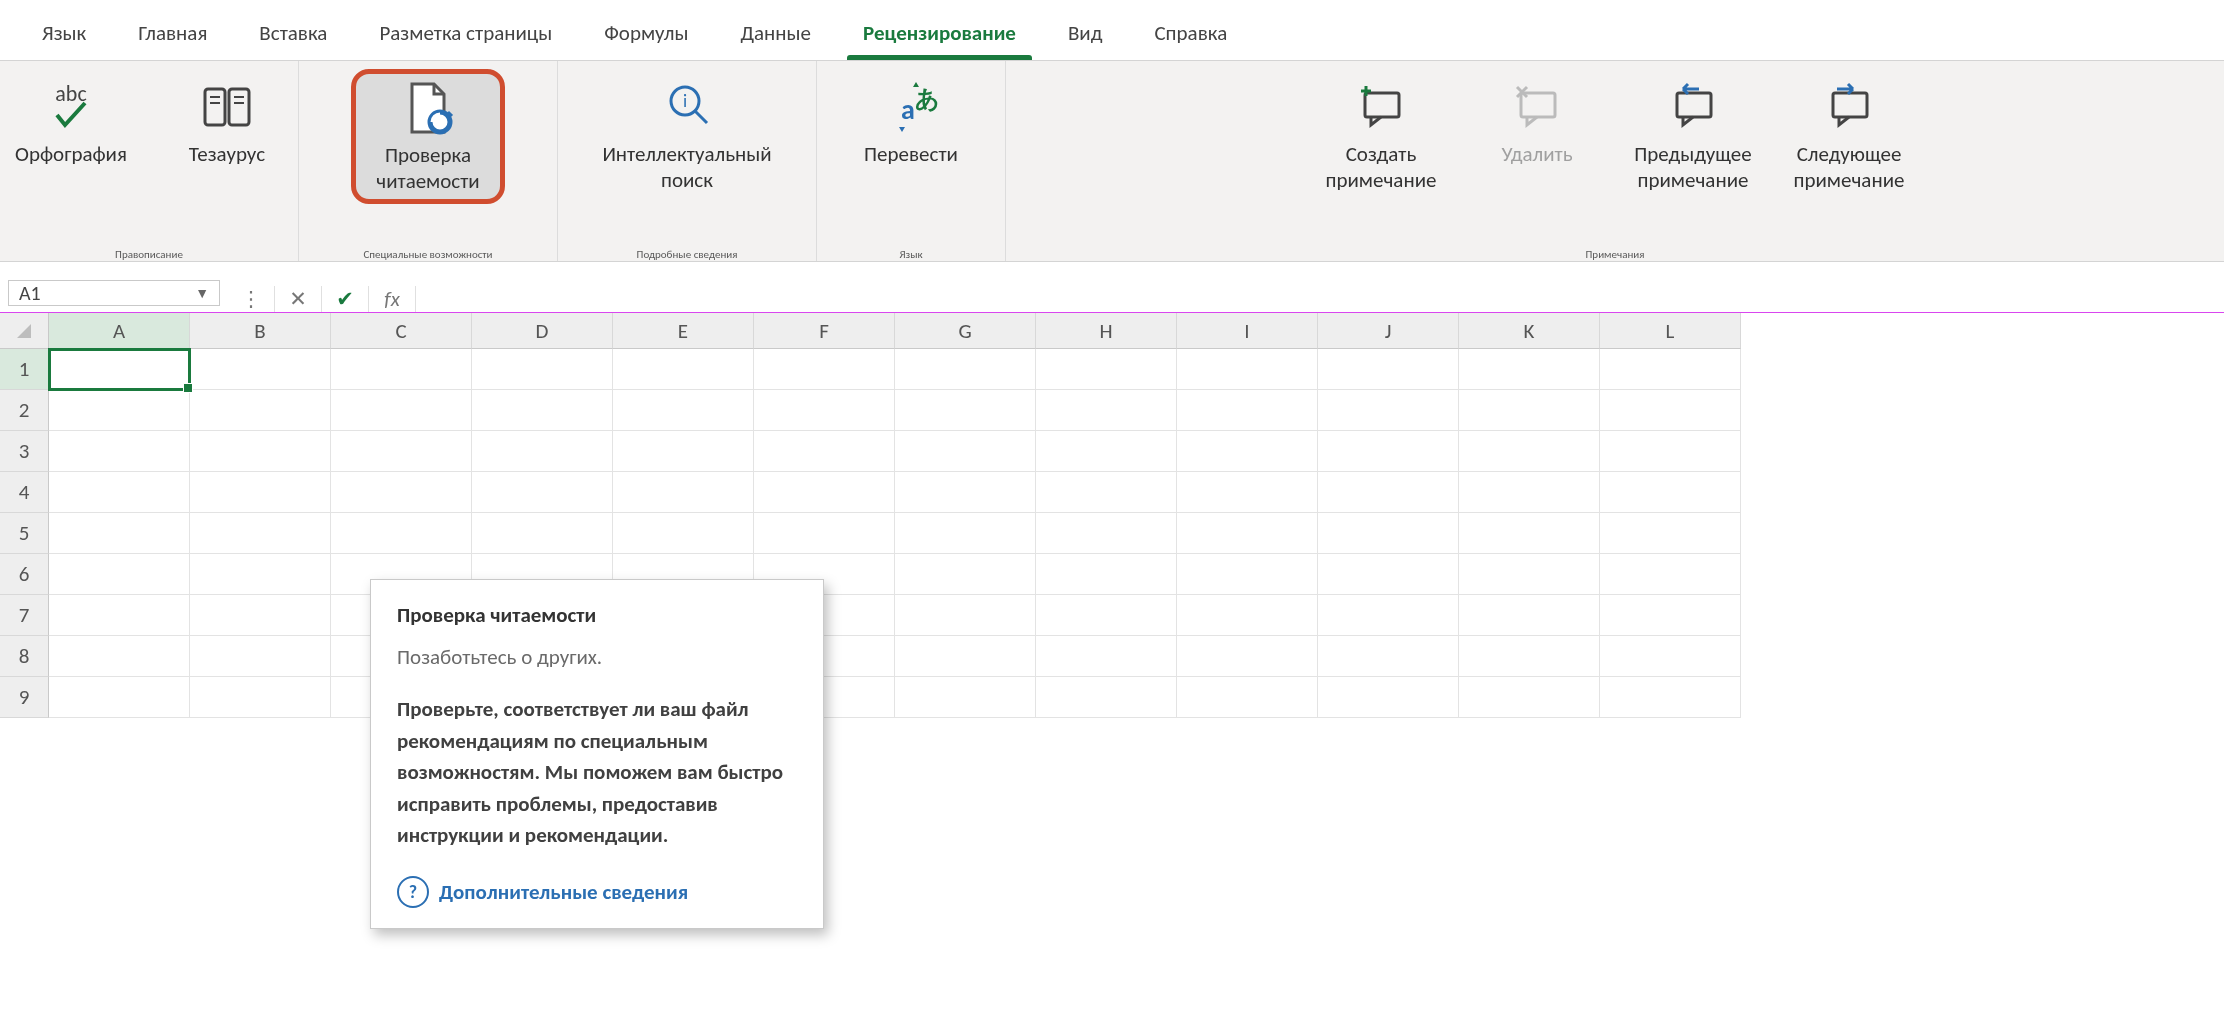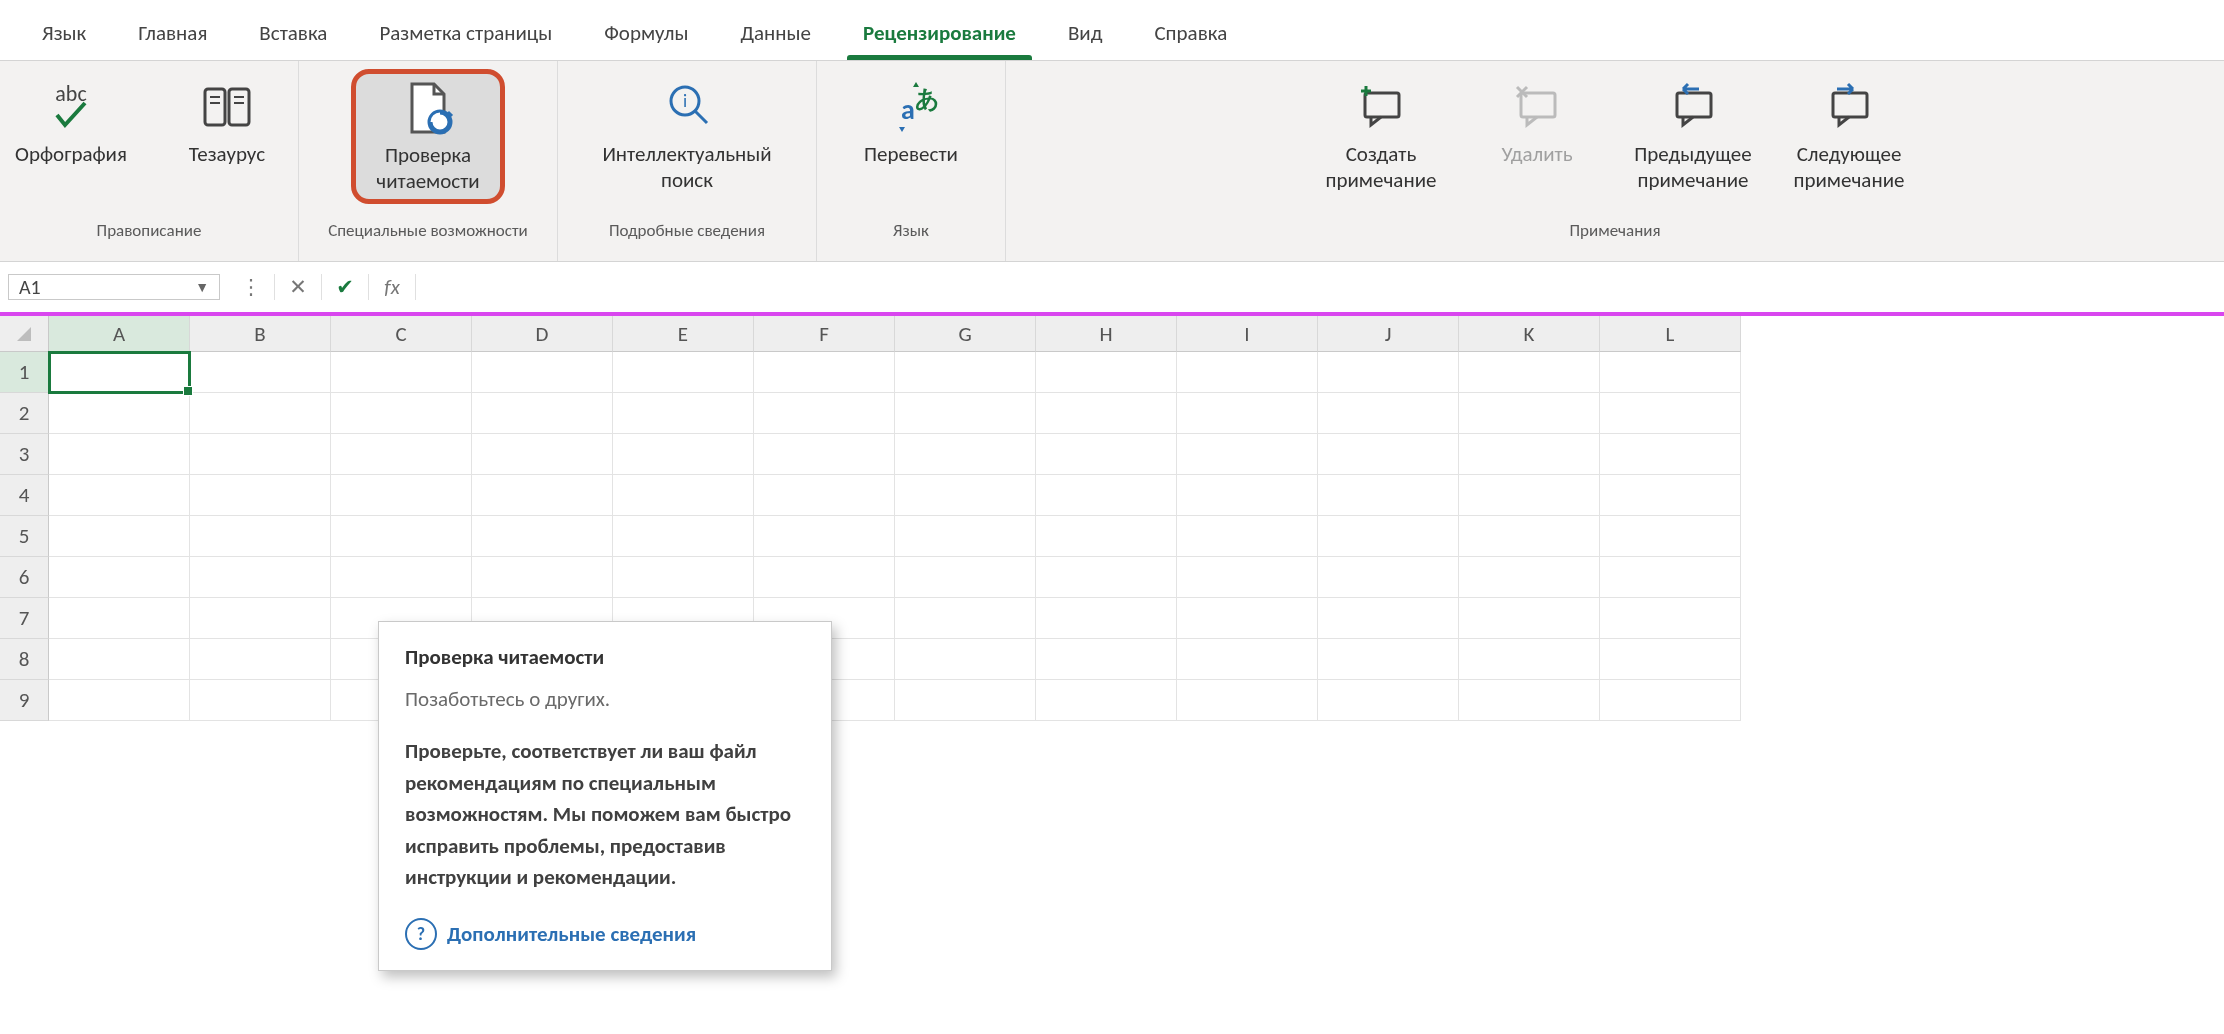--- a/index.html
+++ b/index.html
@@ -4,48 +4,48 @@
 <style>
   html,body{margin:0;padding:0;font-family:"Segoe UI","Calibri",sans-serif;font-size:21px;color:#333;background:#fff;width:2224px;height:1034px;overflow:hidden;}
   .tabs{display:flex;align-items:flex-end;height:60px;padding:0 16px;background:#fff;border-bottom:1px solid #d4d4d4;}
   .tab{padding:10px 26px 14px 26px;color:#444;cursor:pointer;position:relative;}
   .tab.active{font-weight:600;color:#1a7a3e;}
   .tab.active::after{content:"";position:absolute;left:10px;right:10px;bottom:0;height:5px;background:#1a7a3e;border-radius:3px 3px 0 0;}
   .ribbon{display:flex;align-items:stretch;background:#f3f2f1;border-bottom:1px solid #d4d4d4;height:200px;}
   .group{display:flex;flex-direction:column;align-items:center;justify-content:flex-start;padding:8px 4px 0 4px;border-right:1px solid #dcdcdc;}
   .group:last-child{border-right:none;}
   .group-buttons{display:flex;align-items:flex-start;gap:8px;flex:1;}
-  .group-label{font-size:17px;color:#5a5a5a;padding:6px 0 20px 0;text-align:center;width:100%;}
+  .group-label{font-size:11px;color:#5a5a5a;padding:6px 0 0 0;text-align:center;width:100%;}
   .btn-large{display:flex;flex-direction:column;align-items:center;justify-content:flex-start;padding:10px 14px 8px 14px;min-width:120px;cursor:pointer;border-radius:4px;}
   .btn-large .lbl{margin-top:6px;text-align:center;line-height:1.25;color:#333;}
   .btn-large.disabled .lbl{color:#a0a0a0;}
   .btn-large.highlight{background:#dcdcdc;border:5px solid #d04d2f;border-radius:18px;padding:6px 12px 4px 12px;}
   .icon{display:flex;justify-content:center;width:56px;height:56px;}
   
-  .formula-row{display:flex;align-items:center;height:50px;border-bottom:4px solid #d946ef;}
+  .formula-row{display:flex;align-items:flex-end;height:50px;border-bottom:1px solid #d946ef;}
   .namebox{width:190px;display:flex;align-items:center;border:1px solid #c9c9c9;margin:6px 8px 6px 8px;padding:0 10px;font-size:20px;color:#444;background:#fff;}
   .namebox .caret{margin-left:auto;color:#666;font-size:14px;}
   .fb-btn{width:46px;display:flex;align-items:center;justify-content:center;color:#777;border-right:1px solid #e0e0e0;}
   .fb-btn.green{color:#1a7a3e;}
   .fb-input{flex:1;border:none;outline:none;padding:0 10px;font-size:20px;}
   
   .grid{position:relative;display:flex;flex-direction:column;}
   .col-headers{display:flex;height:36px;}
   .corner{width:48px;background:#eee;border-right:1px solid #c9c9c9;border-bottom:1px solid #c9c9c9;display:flex;align-items:center;justify-content:center;}
   .col-h{width:140px;background:#eee;border-right:1px solid #d8d8d8;border-bottom:1px solid #c9c9c9;display:flex;align-items:center;justify-content:center;color:#555;}
   .col-h.sel{background:#d9e9dd;}
   .rows{display:flex;flex-direction:column;}
   .row{display:flex;height:41px;}
   .row-h{width:48px;background:#eee;border-right:1px solid #c9c9c9;border-bottom:1px solid #d8d8d8;display:flex;align-items:center;justify-content:center;color:#555;}
   .row-h.sel{background:#d9e9dd;}
   .cell{width:140px;border-right:1px solid #e3e3e3;border-bottom:1px solid #e3e3e3;background:#fff;}
   .cell.active{outline:3px solid #1a7a3e;outline-offset:-2px;position:relative;}
   .cell.active::after{content:"";position:absolute;right:-4px;bottom:-4px;width:8px;height:8px;background:#1a7a3e;border:1px solid #fff;}
   
-  .tooltip{position:absolute;left:378px;top:266px;width:400px;background:#fff;border:1px solid #c9c9c9;box-shadow:4px 6px 12px rgba(0,0,0,0.25);padding:22px 26px 20px 26px;z-index:50;margin-top:39px;}
+  .tooltip{position:absolute;left:370px;top:266px;width:400px;background:#fff;border:1px solid #c9c9c9;box-shadow:4px 6px 12px rgba(0,0,0,0.25);padding:22px 26px 20px 26px;z-index:50;}
   .tooltip .tt-title{font-weight:600;color:#333;margin-bottom:16px;}
   .tooltip .tt-sub{color:#6a6a6a;margin-bottom:24px;}
   .tooltip .tt-body{color:#404040;line-height:1.5;margin-bottom:24px;font-weight:bold;}
   .tooltip .tt-link{color:#2b6fb3;font-weight:600;display:flex;align-items:center;gap:10px;}
   .tooltip .tt-link .q{width:28px;height:28px;border:2px solid #2b6fb3;border-radius:50%;display:flex;align-items:center;justify-content:center;font-size:18px;}
 </style>
 </head>
 <body>
 
 <div class="tabs">

